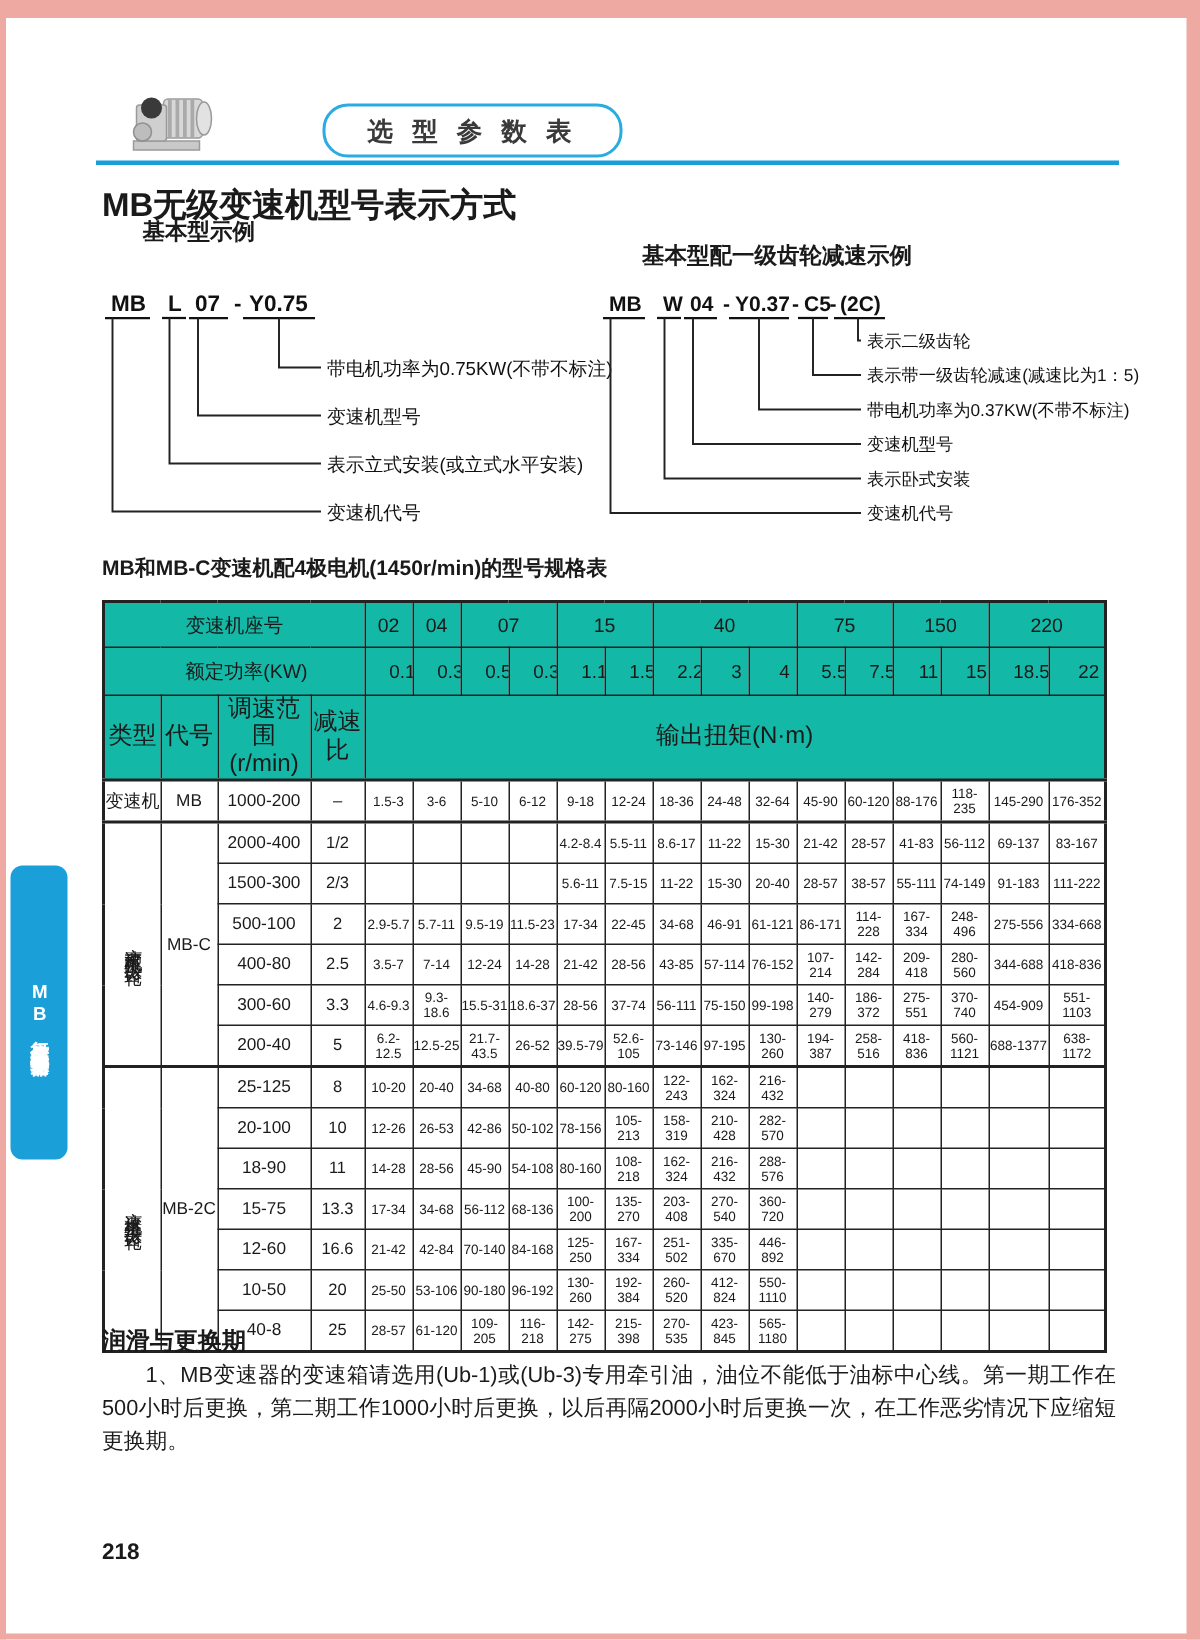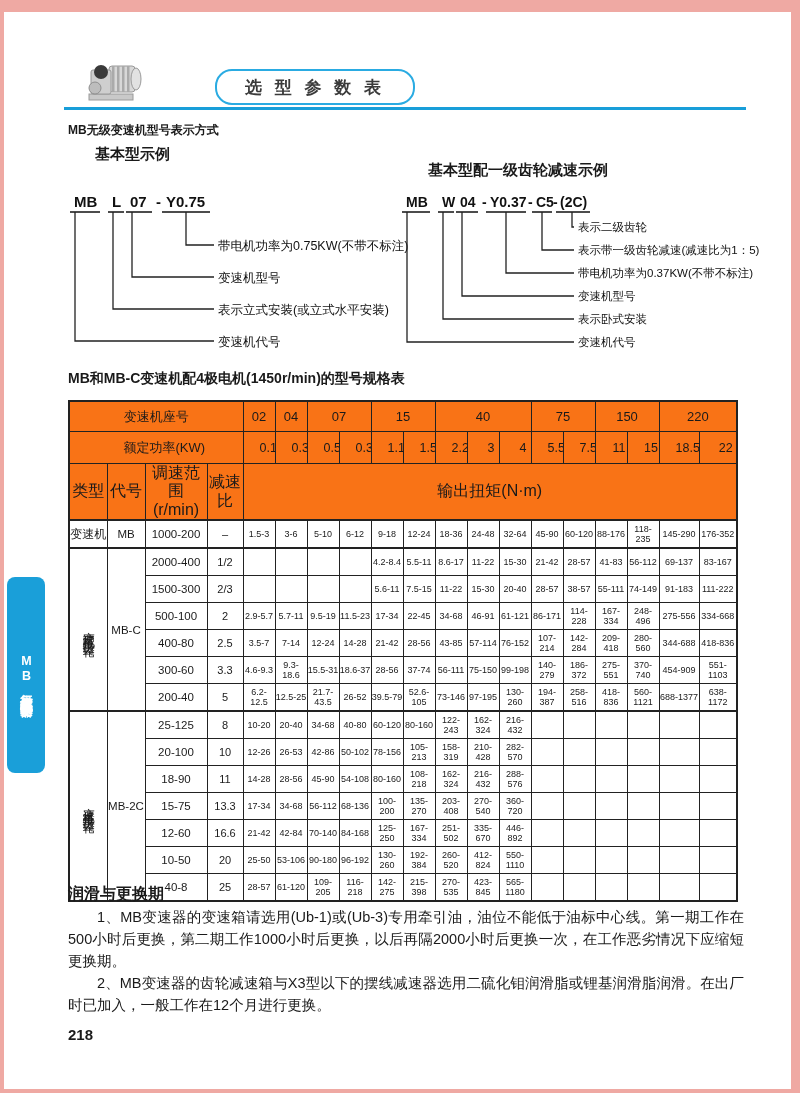--- a/index.html
+++ b/index.html
@@ -18,21 +18,21 @@
   
   .logo{left:85px;top:58px;width:60px;height:46px;}
   .title-pill{
     left:215px;top:69px;width:196px;height:32px;
     border:2px solid #2aabe2;border-radius:17px;background:#fff;
     display:flex;align-items:center;justify-content:center;
     font-size:17px;font-weight:bold;color:#3a3a3a;letter-spacing:4px;
   }
   .header-rule{left:64px;top:107px;width:682px;height:3px;background:#189ed9;}
 
-  .section-title{left:68px;top:122px;font-size:12px;font-weight:bold;}
+  .section-title{left:68px;top:122px;font-size:22px;font-weight:bold;}
   .sub-title{font-size:15px;font-weight:bold;}
   .sub-title.basic{left:95px;top:145px;}
   .sub-title.geared{left:428px;top:161px;}
 
   .diagram{overflow:visible;}
   .diagram text{fill:#111;}
   .diagram .code{font-size:15px;font-weight:bold;}
   .diagram.right .code{font-size:14px;}
   .diagram .lbl{font-size:12.5px;}
   .diagram.right .lbl{font-size:11.5px;}
@@ -42,21 +42,21 @@
   .table-title{left:68px;top:370px;font-size:14px;font-weight:bold;}
 
   table.spec{
     left:68px;top:400px;width:670px;border-collapse:collapse;table-layout:fixed;
     border:2px solid #222;font-family:"Liberation Sans","DejaVu Sans",sans-serif;
   }
   table.spec th,table.spec td{
     border:1px solid #222;text-align:center;vertical-align:middle;
     padding:0;overflow:hidden;
   }
-  table.spec thead th{background:#f97316;font-weight:normal;}
+  table.spec thead th{background:#14b8a6;font-weight:normal;}
   table.spec thead tr:nth-child(1) th{height:29px;font-size:13px;}
   table.spec thead tr:nth-child(2) th{height:31px;font-size:12.5px;padding-left:16px;}
   table.spec thead tr:nth-child(3) th{height:32px;font-size:16px;white-space:pre-line;line-height:1.15;}
   table.spec thead tr:nth-child(1) th:first-child,
   table.spec thead tr:nth-child(2) th:first-child{font-size:13px;}
   table.spec thead{border-bottom:2px solid #222;}
   table.spec tbody td{height:26px;font-size:9px;background:#fff;}
   table.spec tbody td.range-cell{font-size:11.5px;}
   table.spec tbody td.ratio-cell{font-size:11px;}
   table.spec tbody td.code-cell{font-size:11.5px;}
@@ -495,20 +495,19 @@
         <td class="torque-cell"></td>
         <td class="torque-cell"></td>
         <td class="torque-cell"></td>
       </tr>
     </tbody>
   </table>
 
 <div class="abs lube-title">润滑与更换期</div>
 <div class="abs lube-text">
   <p>1、MB变速器的变速箱请选用(Ub-1)或(Ub-3)专用牵引油，油位不能低于油标中心线。第一期工作在500小时后更换，第二期工作1000小时后更换，以后再隔2000小时后更换一次，在工作恶劣情况下应缩短更换期。</p>
-  <p>2、MB变速器的齿轮减速箱与X3型以下的摆线减速器选用二硫化钼润滑脂或锂基润滑脂润滑。在出厂时已加入，一般工作在12个月进行更换。</p>
 </div>
 
 <div class="abs page-number">218</div>
 
 <div class="abs side-tab">
   <span>MB行星摩擦式机械无级变速器</span>
 </div>
 
 </body></html>

